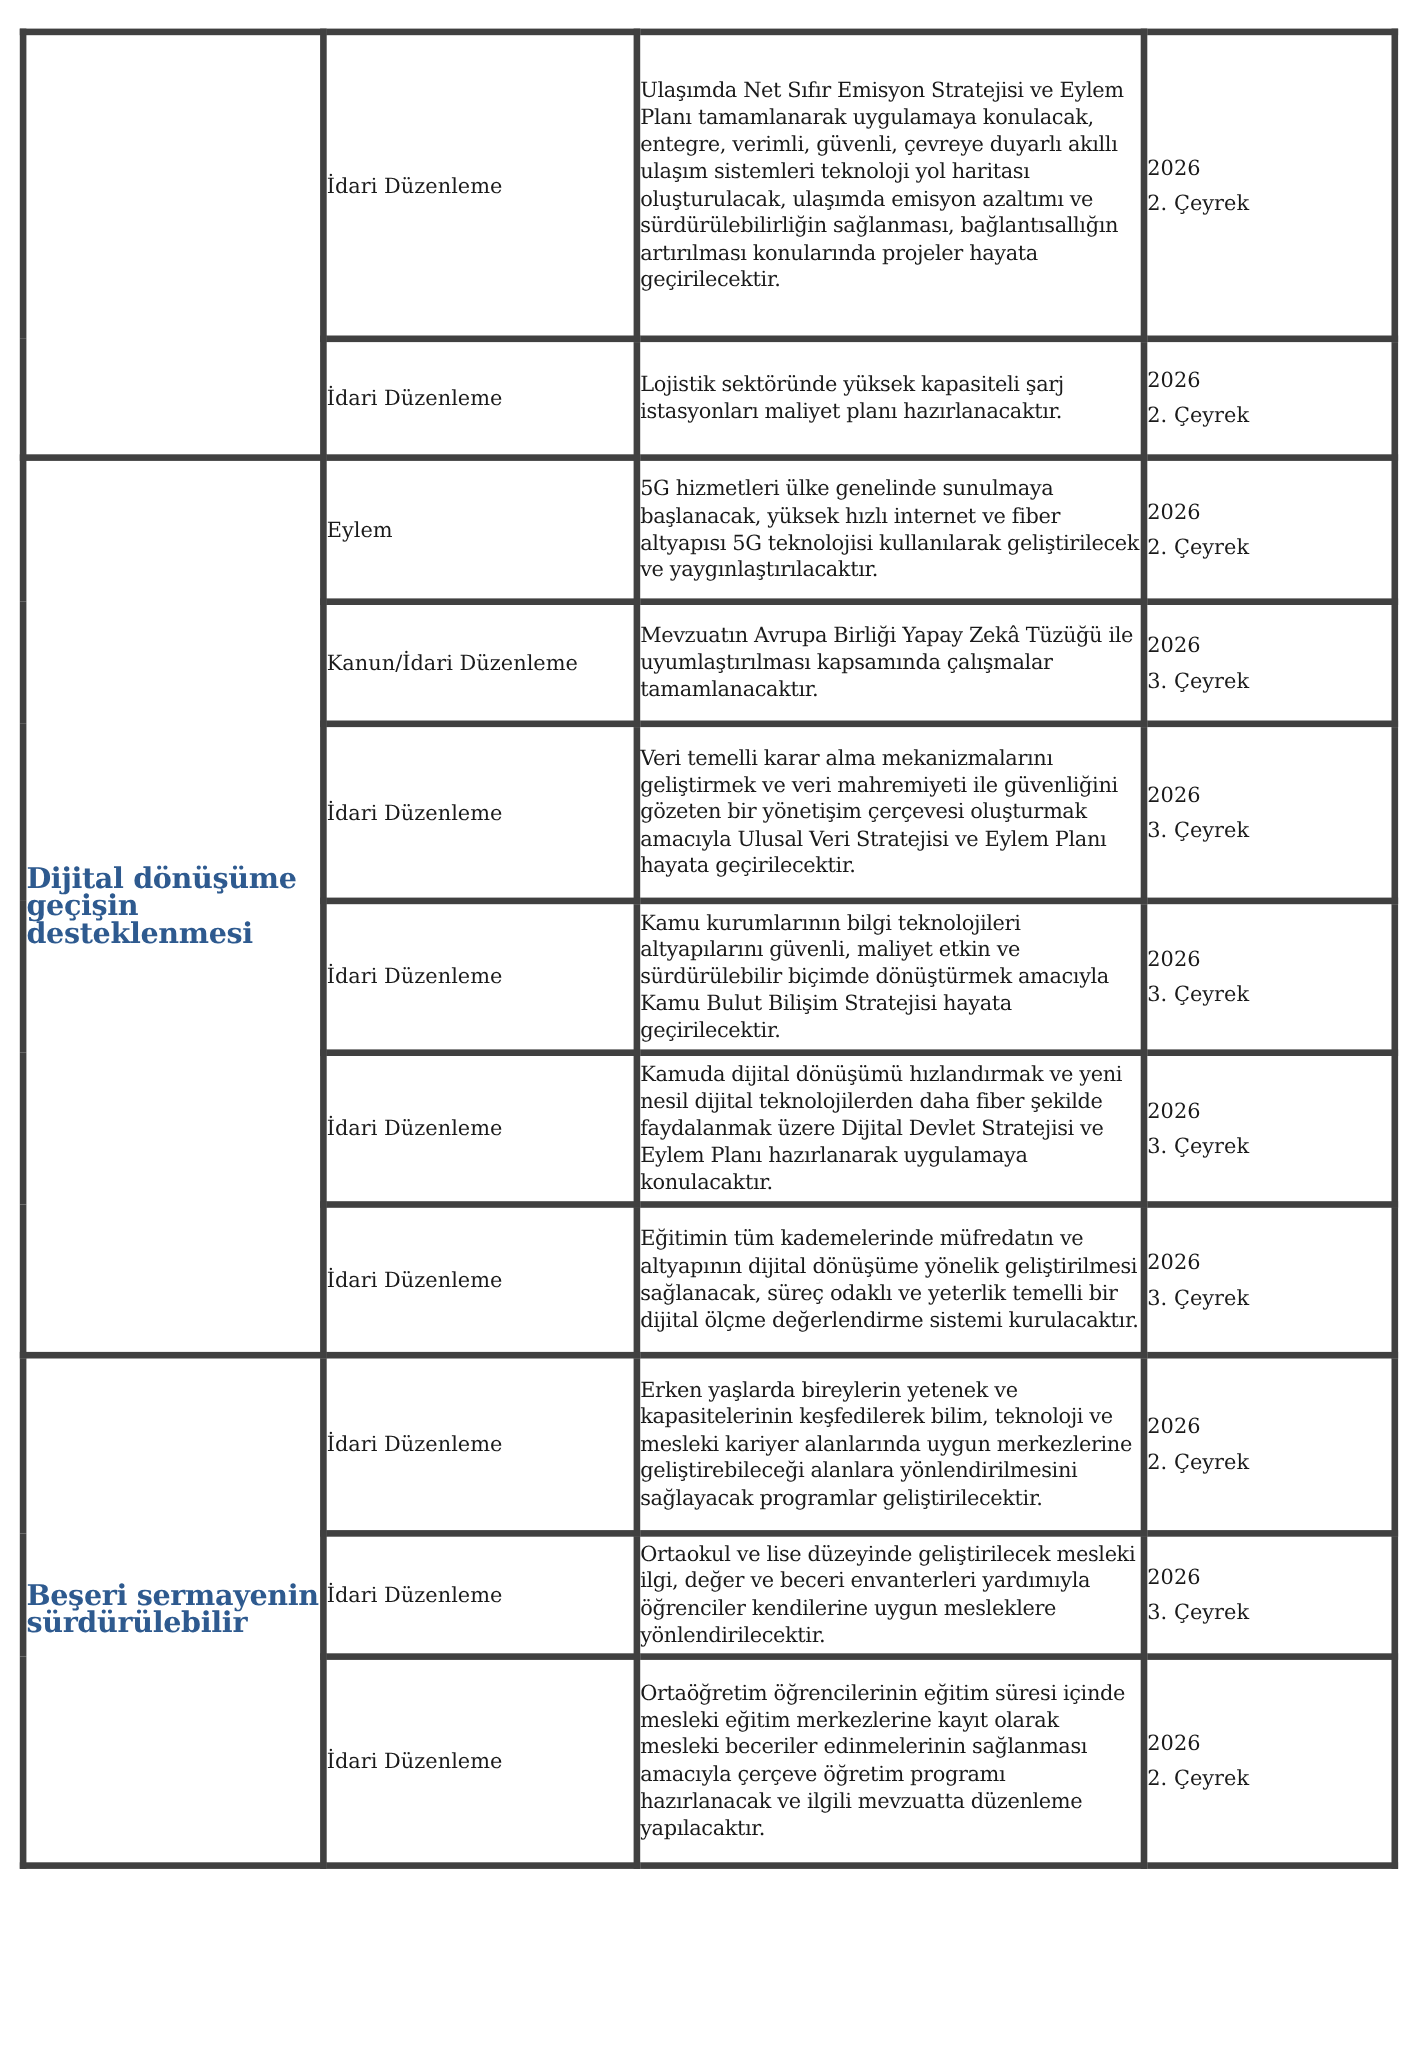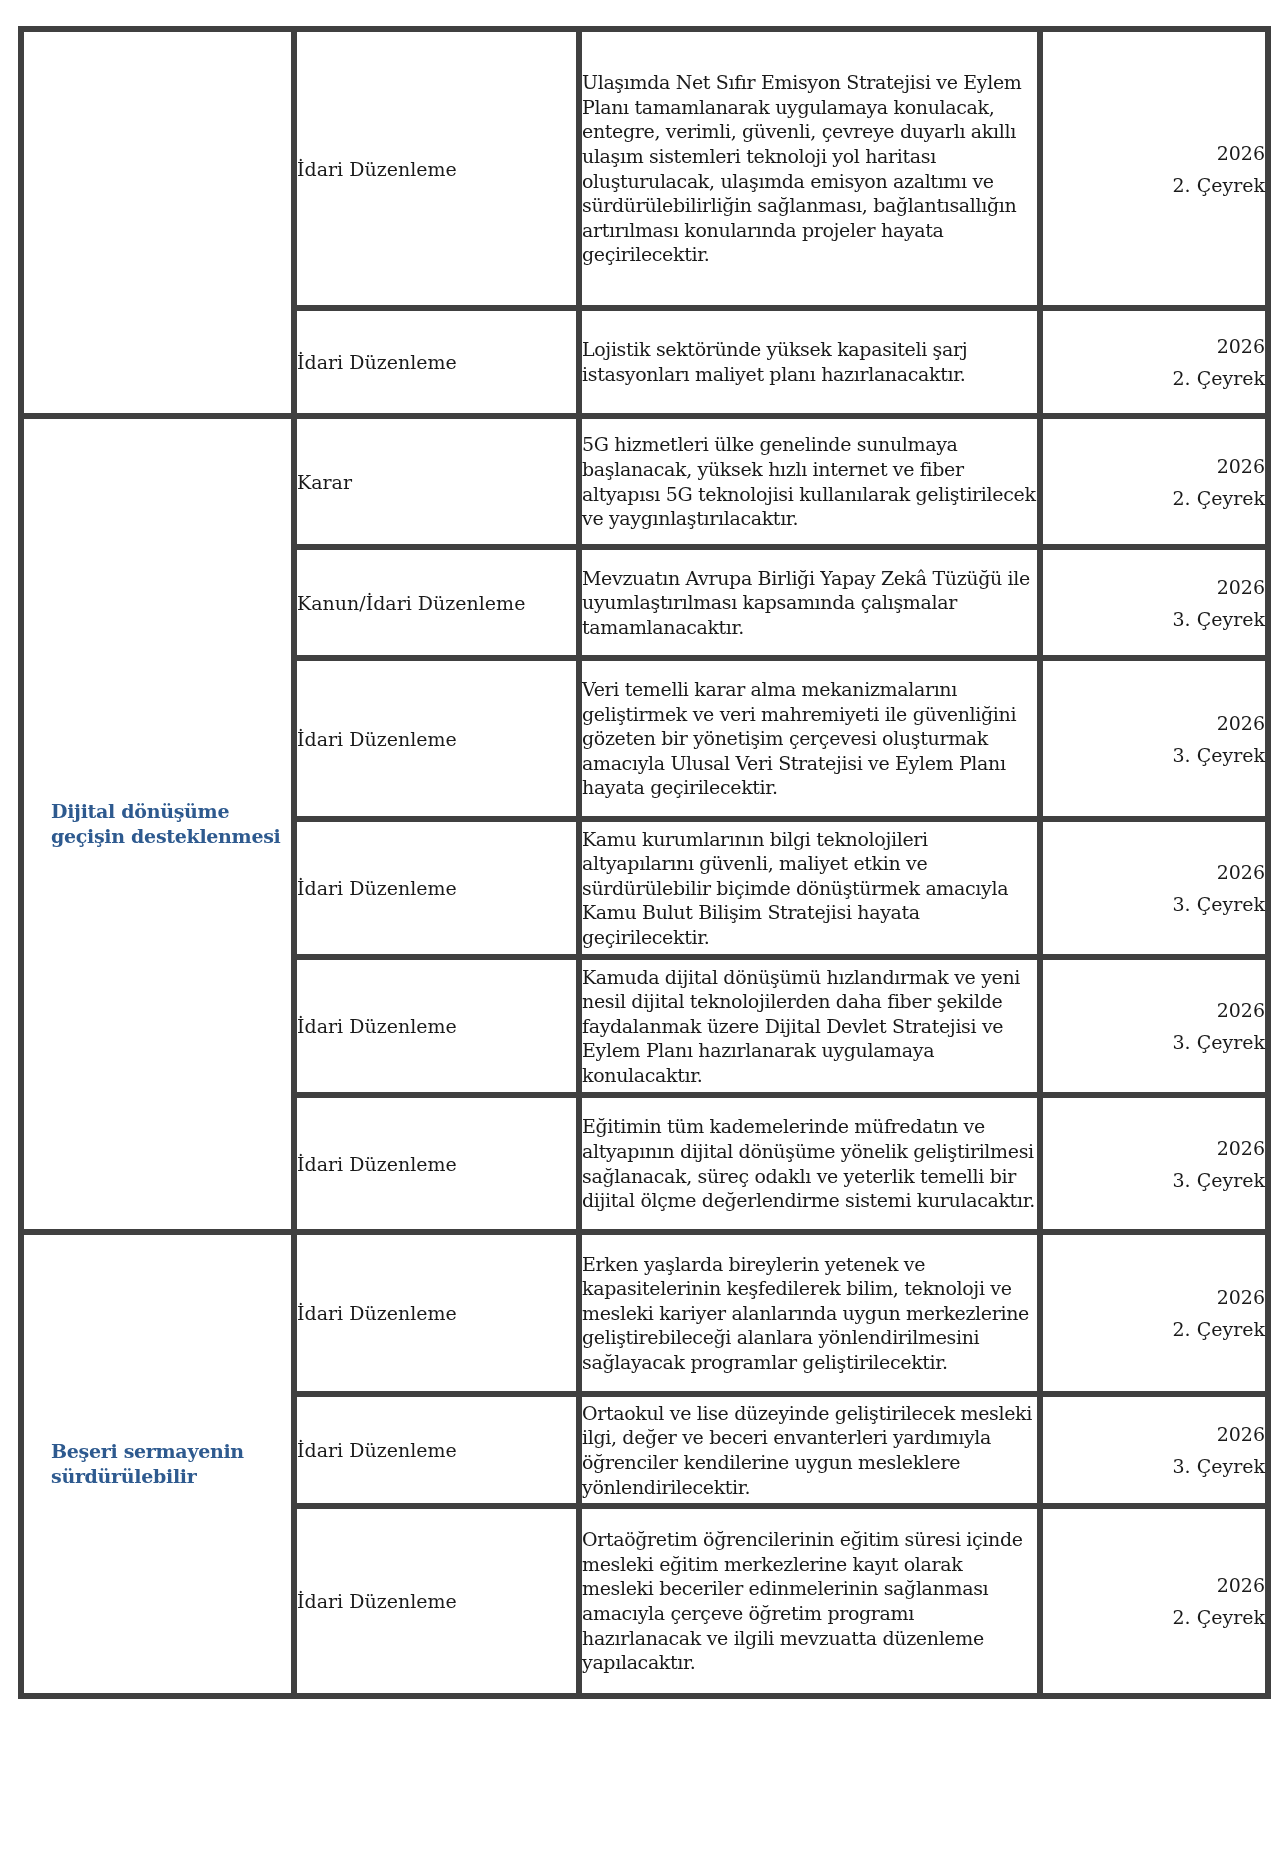--- a/index.html
+++ b/index.html
@@ -4,25 +4,25 @@
 <style>
   html, body { margin: 0; padding: 0; background: #ffffff; }
   body { width: 1280px; height: 1869px; position: relative; overflow: hidden;
          font-family: "DejaVu Serif", "Liberation Serif", serif; color: #1a1a1a; }
   table.plan { position: absolute; left: 18px; top: 26px; width: 1247px;
                border-collapse: collapse; table-layout: fixed;
                border: 3px solid #111; }
   table.plan td { border: 6px solid #404040; vertical-align: middle; padding: 0; }
   col.c1 { width: 273px; } col.c2 { width: 285px; } col.c3 { width: 461px; } col.c4 { width: 228px; }
   td.goal { vertical-align: top; padding: 8px 10px 0 10px; }
-  .goal-text { color: #2e5a8f; font-weight: bold; font-size: 19px; line-height: 25px;
-               font-family: "DejaVu Serif", serif; letter-spacing: -0.3px; padding-left: 27px; }
+  .goal-text { color: #2e5a8f; font-weight: bold; font-size: 26px; line-height: 25px;
+               font-family: "DejaVu Serif", serif; letter-spacing: -0.3px; }
   td.type { text-align: left; font-size: 19px; line-height: 26px; padding: 0 8px; }
   td.desc { font-size: 19px; line-height: 24.6px; padding: 5px 10px 6px 12px; letter-spacing: -0.35px; }
-  td.date { text-align: right; font-size: 19px; line-height: 32px; }
+  td.date { text-align: left; font-size: 19px; line-height: 32px; }
   .date-year, .date-q { display: block; }
 </style>
 </head>
 <body>
 
 <table class="plan">
   <colgroup>
       <col class="c1">
       <col class="c2">
       <col class="c3">
@@ -54,21 +54,21 @@
     <td class="date">
       <span class="date-year b-year">2026</span>
       <span class="date-q b-q">2. Çeyrek</span>
     </td>
   </tr>
       <tr style="height: 131px;">
     <td class="goal" rowspan="6">
           <div class="goal-text">Dijital dönüşüme geçişin desteklenmesi</div>
         </td>
         <td class="type">
-      <span class="b-type">Karar</span>
+      <span class="b-type">Eylem</span>
     </td>
     <td class="desc">
       <span class="b-desc">5G hizmetleri ülke genelinde sunulmaya başlanacak, yüksek hızlı internet ve fiber altyapısı 5G teknolojisi kullanılarak geliştirilecek ve yaygınlaştırılacaktır.</span>
     </td>
     <td class="date">
       <span class="date-year b-year">2026</span>
       <span class="date-q b-q">2. Çeyrek</span>
     </td>
   </tr>
       <tr style="height: 111px;">

